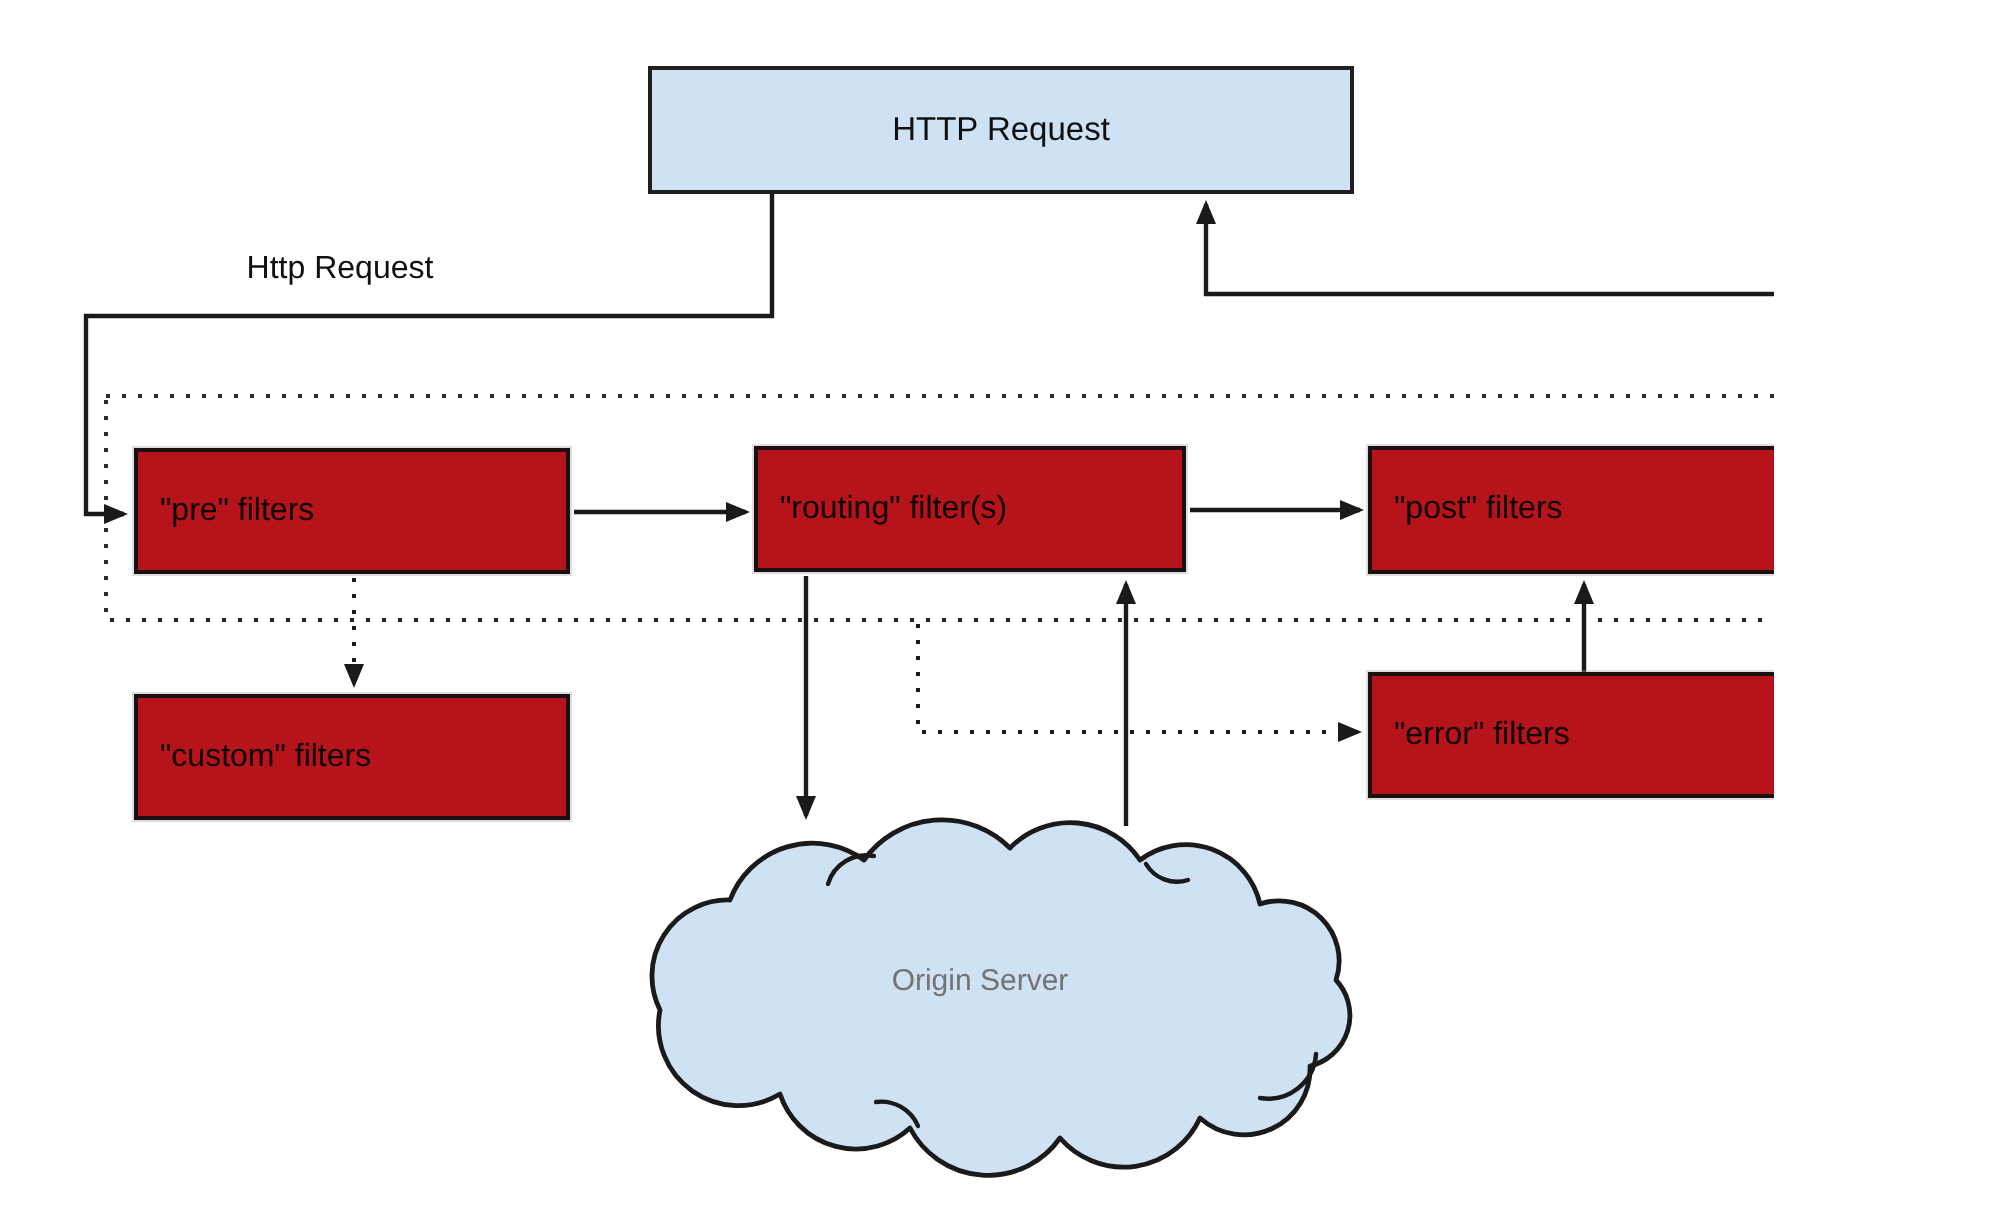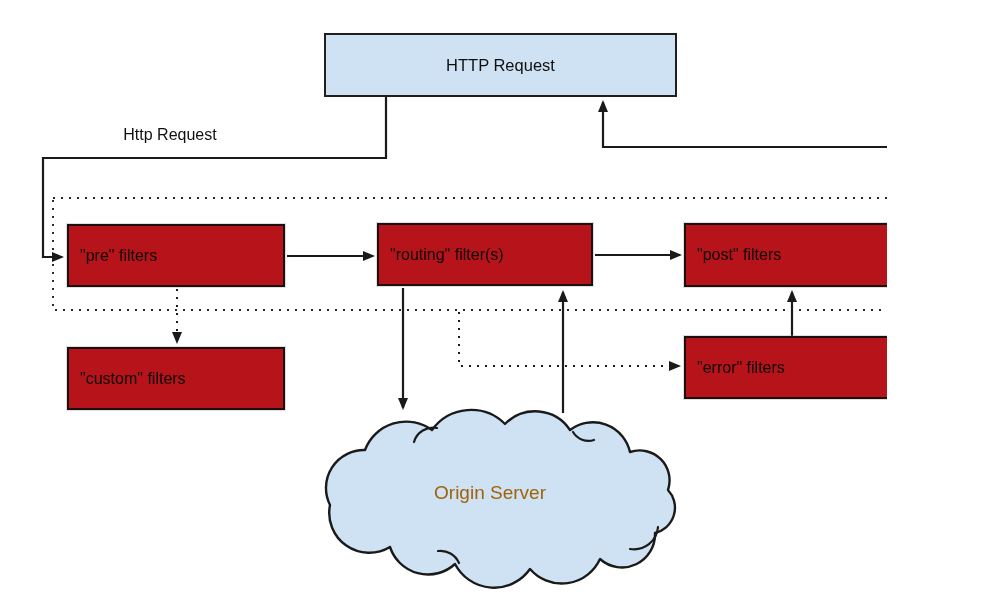--- a/index.html
+++ b/index.html
@@ -30,21 +30,21 @@
     color:#0d0404;
     box-shadow:0 0 0 1px rgba(160,160,160,.35);
   }
   .edge-label{
     position:absolute;
     font-size:16px;color:#101010;
     text-align:center;
   }
   .cloud-label{
     position:absolute;
-    font-size:19px;color:#a16207;
+    font-size:15px;color:#737373;
     text-align:center;
   }
 </style>
 </head>
 <body>
 
 <div class="stage">
 
   <svg class="layer" width="1000" height="608" viewBox="0 0 1000 608" fill="none" xmlns="http://www.w3.org/2000/svg">
     <defs>

